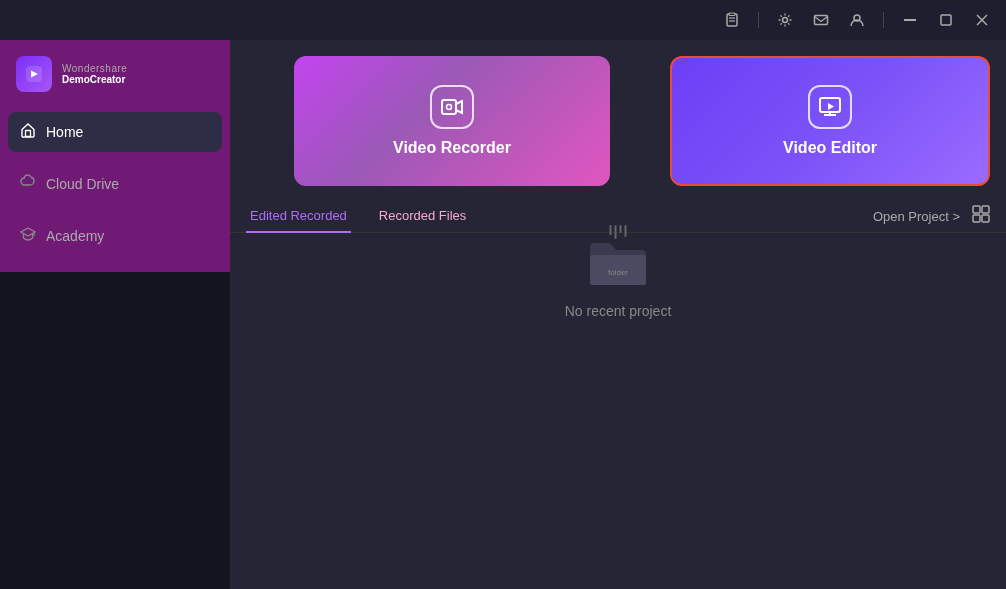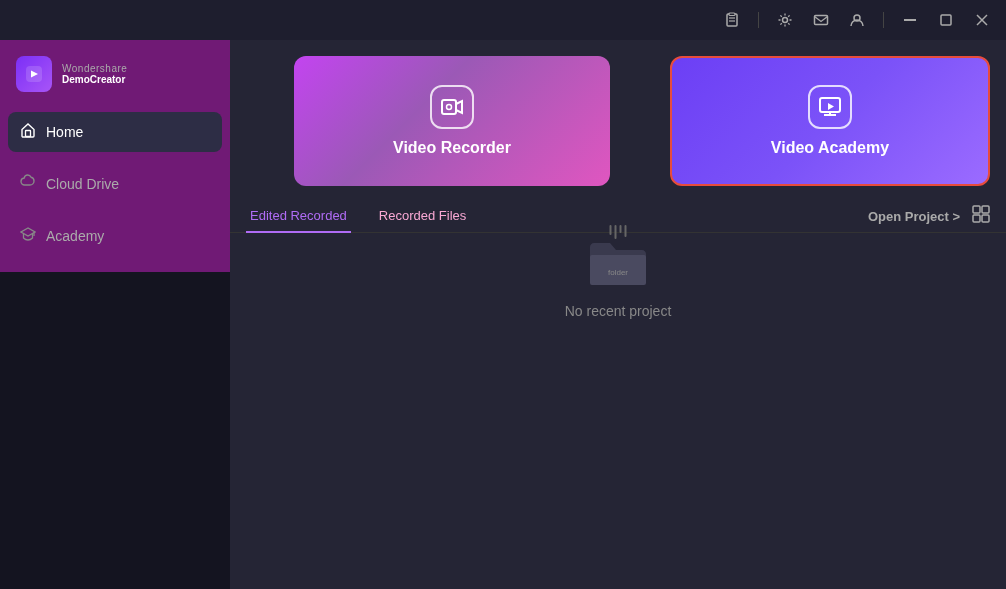--- a/index.html
+++ b/index.html
@@ -216,21 +216,20 @@
     }
     .tabs-spacer { flex: 1; }
     .open-project-btn {
       display: flex;
       align-items: center;
       gap: 6px;
       color: #aaa;
       font-size: 13px;
       cursor: pointer;
       margin-right: 12px;
-      font-weight: bold;
     }
     .grid-view-btn {
       cursor: pointer;
       color: #aaa;
       font-size: 16px;
     }
 
     
     .empty-state {
       flex: 1;
@@ -391,21 +390,21 @@
 
       <div class="card card-video-editor">
         <div class="card-icon">
           <svg width="24" height="24" viewBox="0 0 24 24" fill="none">
             <rect x="2" y="3" width="20" height="14" rx="2" stroke="white" stroke-width="2"></rect>
             <path d="M10 8l6 3.5-6 3.5V8z" fill="white"></path>
             <line x1="6" y1="20" x2="18" y2="20" stroke="white" stroke-width="2"></line>
             <line x1="12" y1="17" x2="12" y2="20" stroke="white" stroke-width="2"></line>
           </svg>
         </div>
-        <span class="card-label">Video Academy</span>
+        <span class="card-label">Video Editor</span>
       </div>
     </div>
 
     <div class="tabs-row">
       <div class="tab active">
         <span>Edited Recorded</span>
       </div>
       <div class="tab">
         <span>Recorded Files</span>
       </div>

